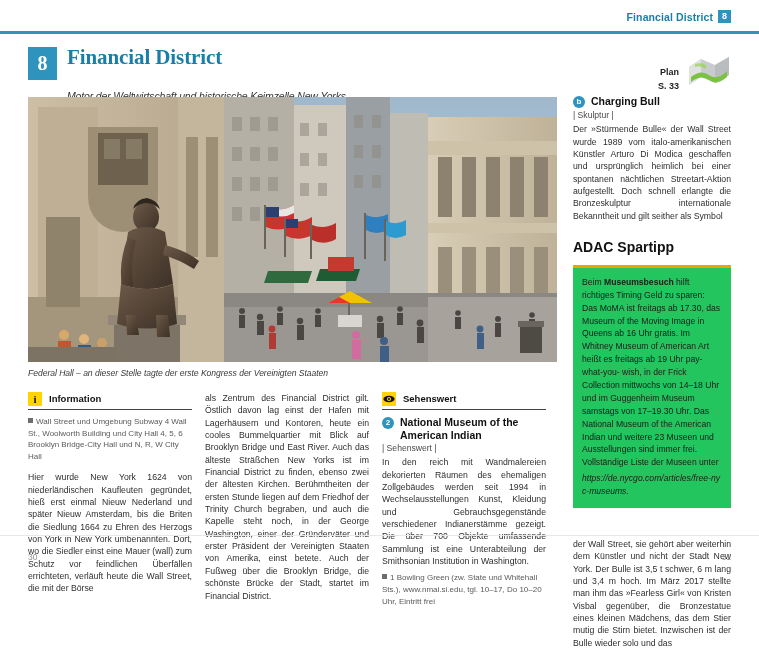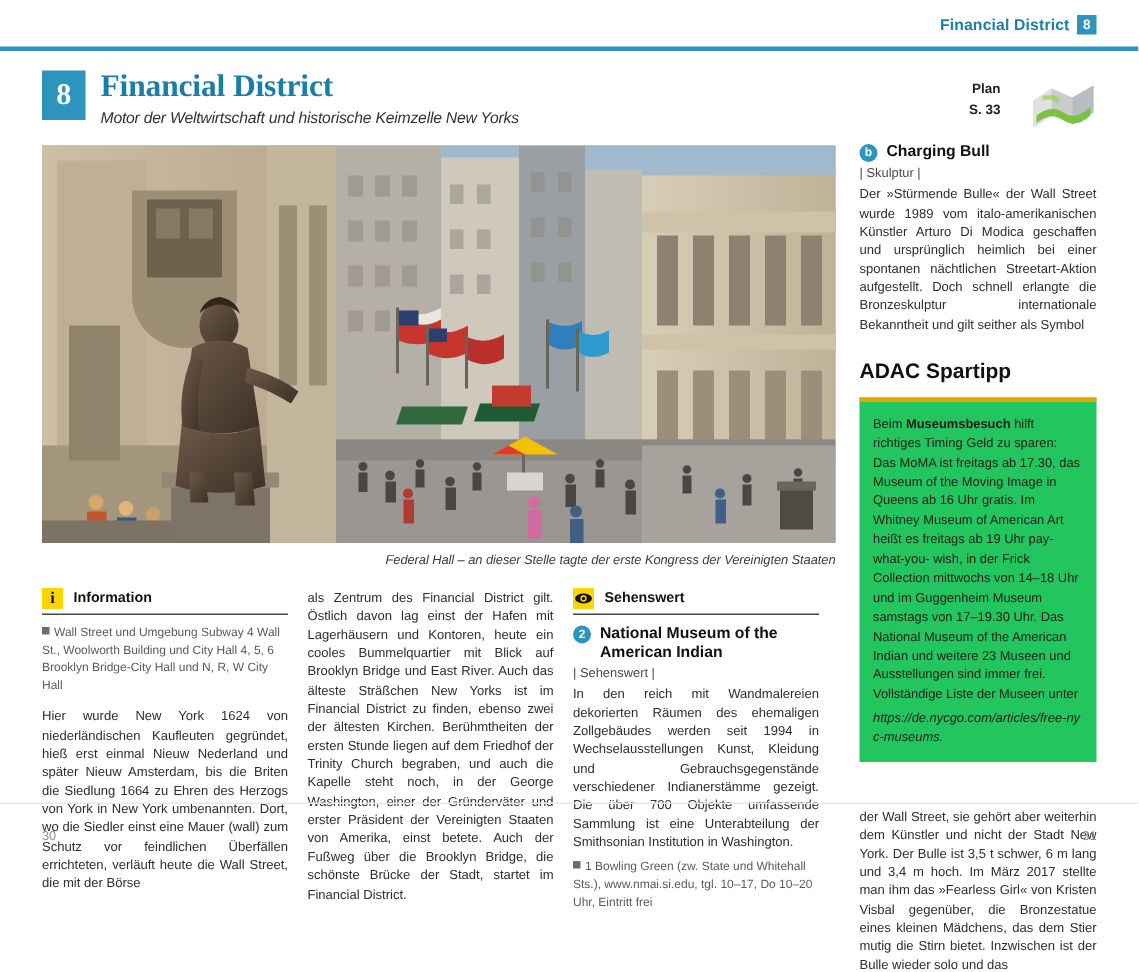--- a/index.html
+++ b/index.html
@@ -63,29 +63,29 @@
     font-size: 21px;
     font-weight: bold;
     color: #1a7fa8;
     line-height: 1;
     letter-spacing: -.1px;
   }
   .title-sub {
     font-size: 10.5px;
     font-style: italic;
     color: #333;
-    margin-top: 5px;
+    margin-top: 22px;
     letter-spacing: -.15px;
   }
 
   
   .plan-block {
     position: absolute;
     top: 53px; right: 26px;
-    display: flex; align-items: flex-start; gap: 18px;
+    display: flex; align-items: flex-end; gap: 6px;
   }
   .plan-labels {
     text-align: right;
     font-size: 9px;
     font-weight: bold;
     color: #222;
     line-height: 1.5;
   }
   .plan-icon { width: 48px; height: 40px; }
 
@@ -99,21 +99,20 @@
   }
   .photo svg { display:block; }
   .caption {
     position: absolute;
     top: 368px; left: 28px;
     width: 529px;
     font-size: 8.6px;
     font-style: italic;
     color: #3a3a3a;
     letter-spacing: -.05px;
-    text-align: right;
   }
 
   
   .col {
     position: absolute;
     top: 392px;
     width: 164px;
     font-size: 8.7px;
     line-height: 1.42;
     color: #2e2e2e;

